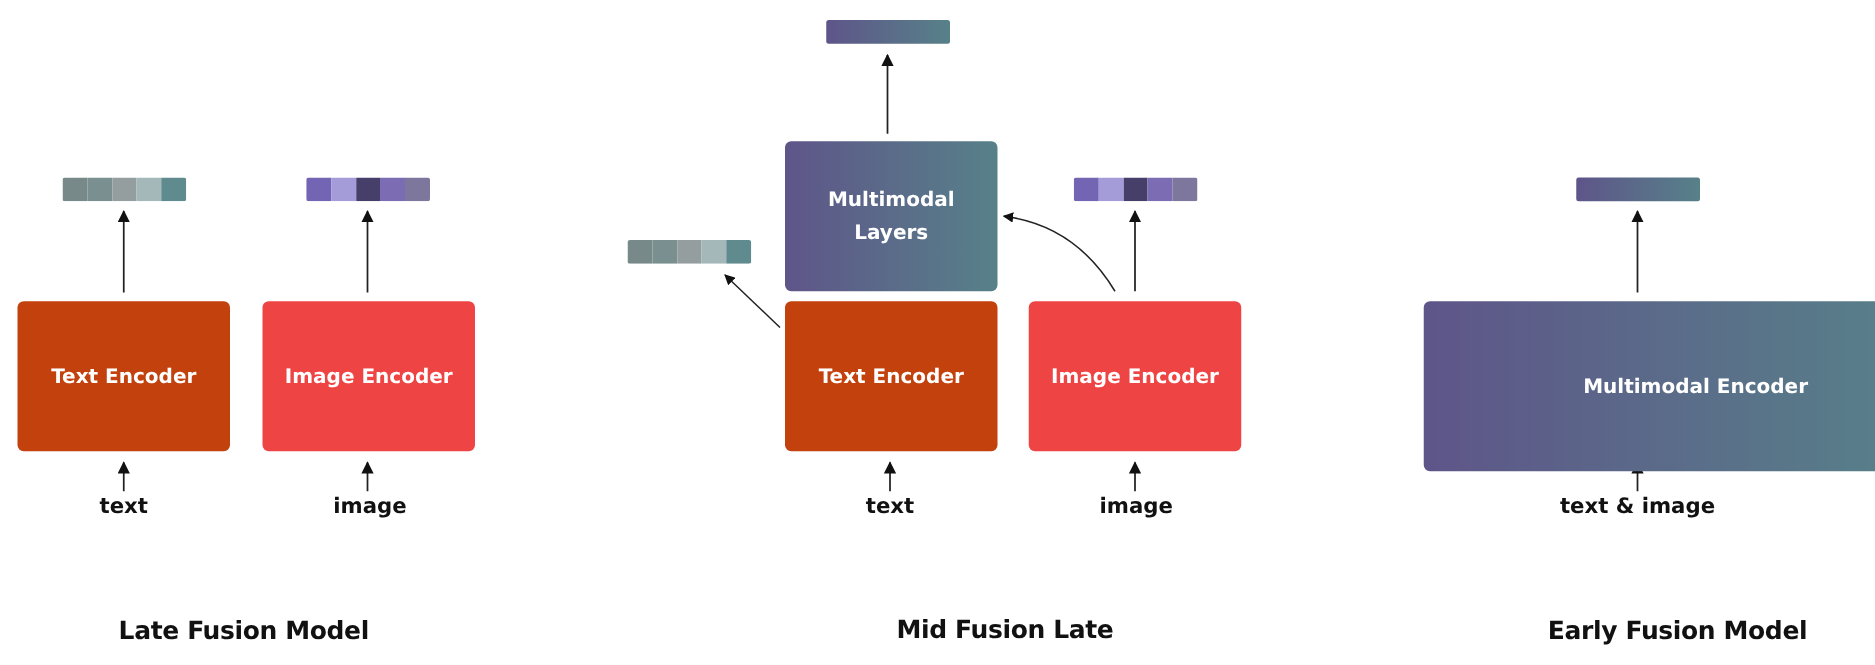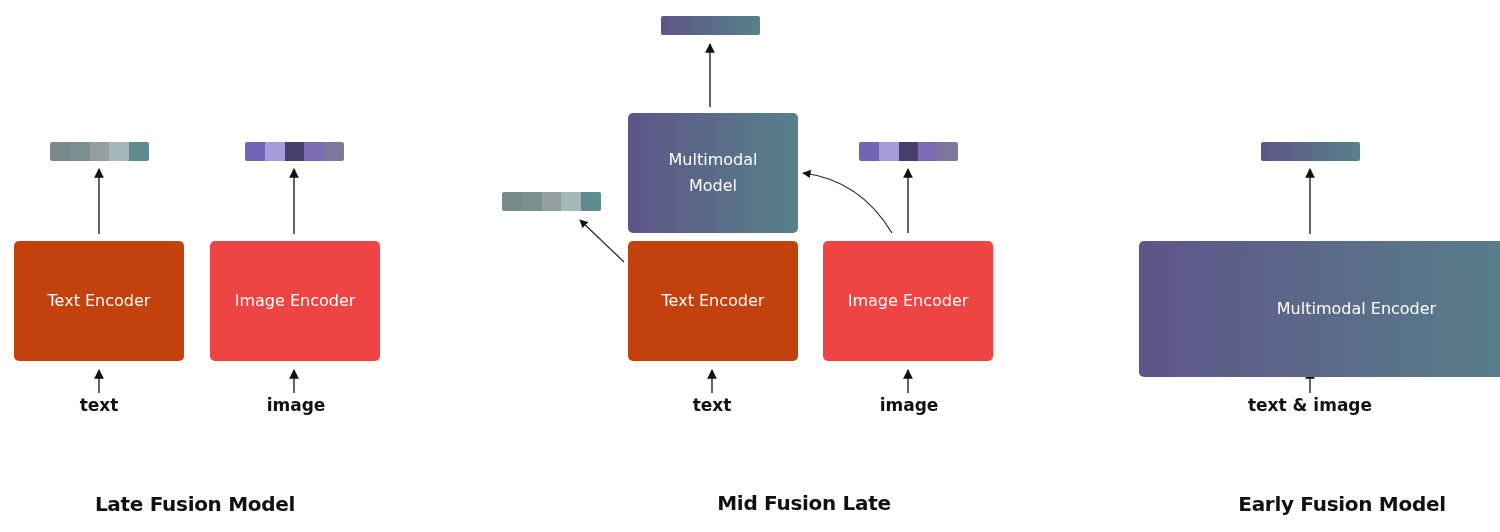--- a/index.html
+++ b/index.html
@@ -1,20 +1,20 @@
 <!DOCTYPE html>
 <html><head>
 <meta charset="utf-8">
 <style>
   html, body { margin: 0; padding: 0; background: #ffffff; }
   body { width: 1500px; height: 532px; position: relative; overflow: hidden;
          font-family: "DejaVu Sans", sans-serif; }
   .box { position: absolute; border-radius: 5px; color: #ffffff;
          display: flex; align-items: center; justify-content: center; text-align: center;
-         font-family: "DejaVu Sans", sans-serif; font-weight: normal; font-size: 16px; line-height: 26px; }
+         font-family: "DejaVu Sans", sans-serif; font-weight: bold; font-size: 16px; line-height: 26px; }
   .teal { background: #c2410c; }
   .purple { background: #ef4444; }
   .grad { background: linear-gradient(to right, #5e5589, #578189); }
   .vec { position: absolute; height: 19px; border-radius: 2px; display: flex; overflow: hidden; }
   .vec span { flex: 1; height: 100%; }
   .label { position: absolute; font-family: "DejaVu Sans", sans-serif; font-weight: bold;
            font-size: 17px; color: #111111; transform: translateX(-50%); white-space: nowrap; }
   .caption { position: absolute; font-family: "DejaVu Sans", sans-serif; font-weight: bold;
              font-size: 20px; color: #111111; transform: translateX(-50%); white-space: nowrap; letter-spacing: -0.3px; }
   svg.arrows { position: absolute; left: 0; top: 0; }
@@ -68,21 +68,21 @@
   </div>
   <div class="label" style="left:99px; top:395px;">text</div>
   <div class="label" style="left:296px; top:395px;">image</div>
   <div class="caption" style="left:195px; top:492px;">Late Fusion Model</div>
 </div>
 
 <div>
   <div class="vec grad" style="left:661px; top:16px; width:99px;"></div>
   <div class="box grad" style="left:628px; top:113px; width:170px; height:120px; flex-direction:column;">
     <span>Multimodal</span>
-    <span>Model</span>
+    <span>Layers</span>
   </div>
   <div class="vec" style="left:502px; top:192px; width:99px;">
     <span class="tcell" style="background: rgb(119, 138, 137);"></span>
     <span class="tcell" style="background: rgb(122, 143, 143);"></span>
     <span class="tcell" style="background: rgb(148, 158, 158);"></span>
     <span class="tcell" style="background: rgb(164, 184, 186);"></span>
     <span class="tcell" style="background: rgb(95, 138, 142);"></span>
   </div>
   <div class="vec" style="left:859px; top:142px; width:99px;">
     <span class="icell" style="background: rgb(116, 101, 180);"></span>

